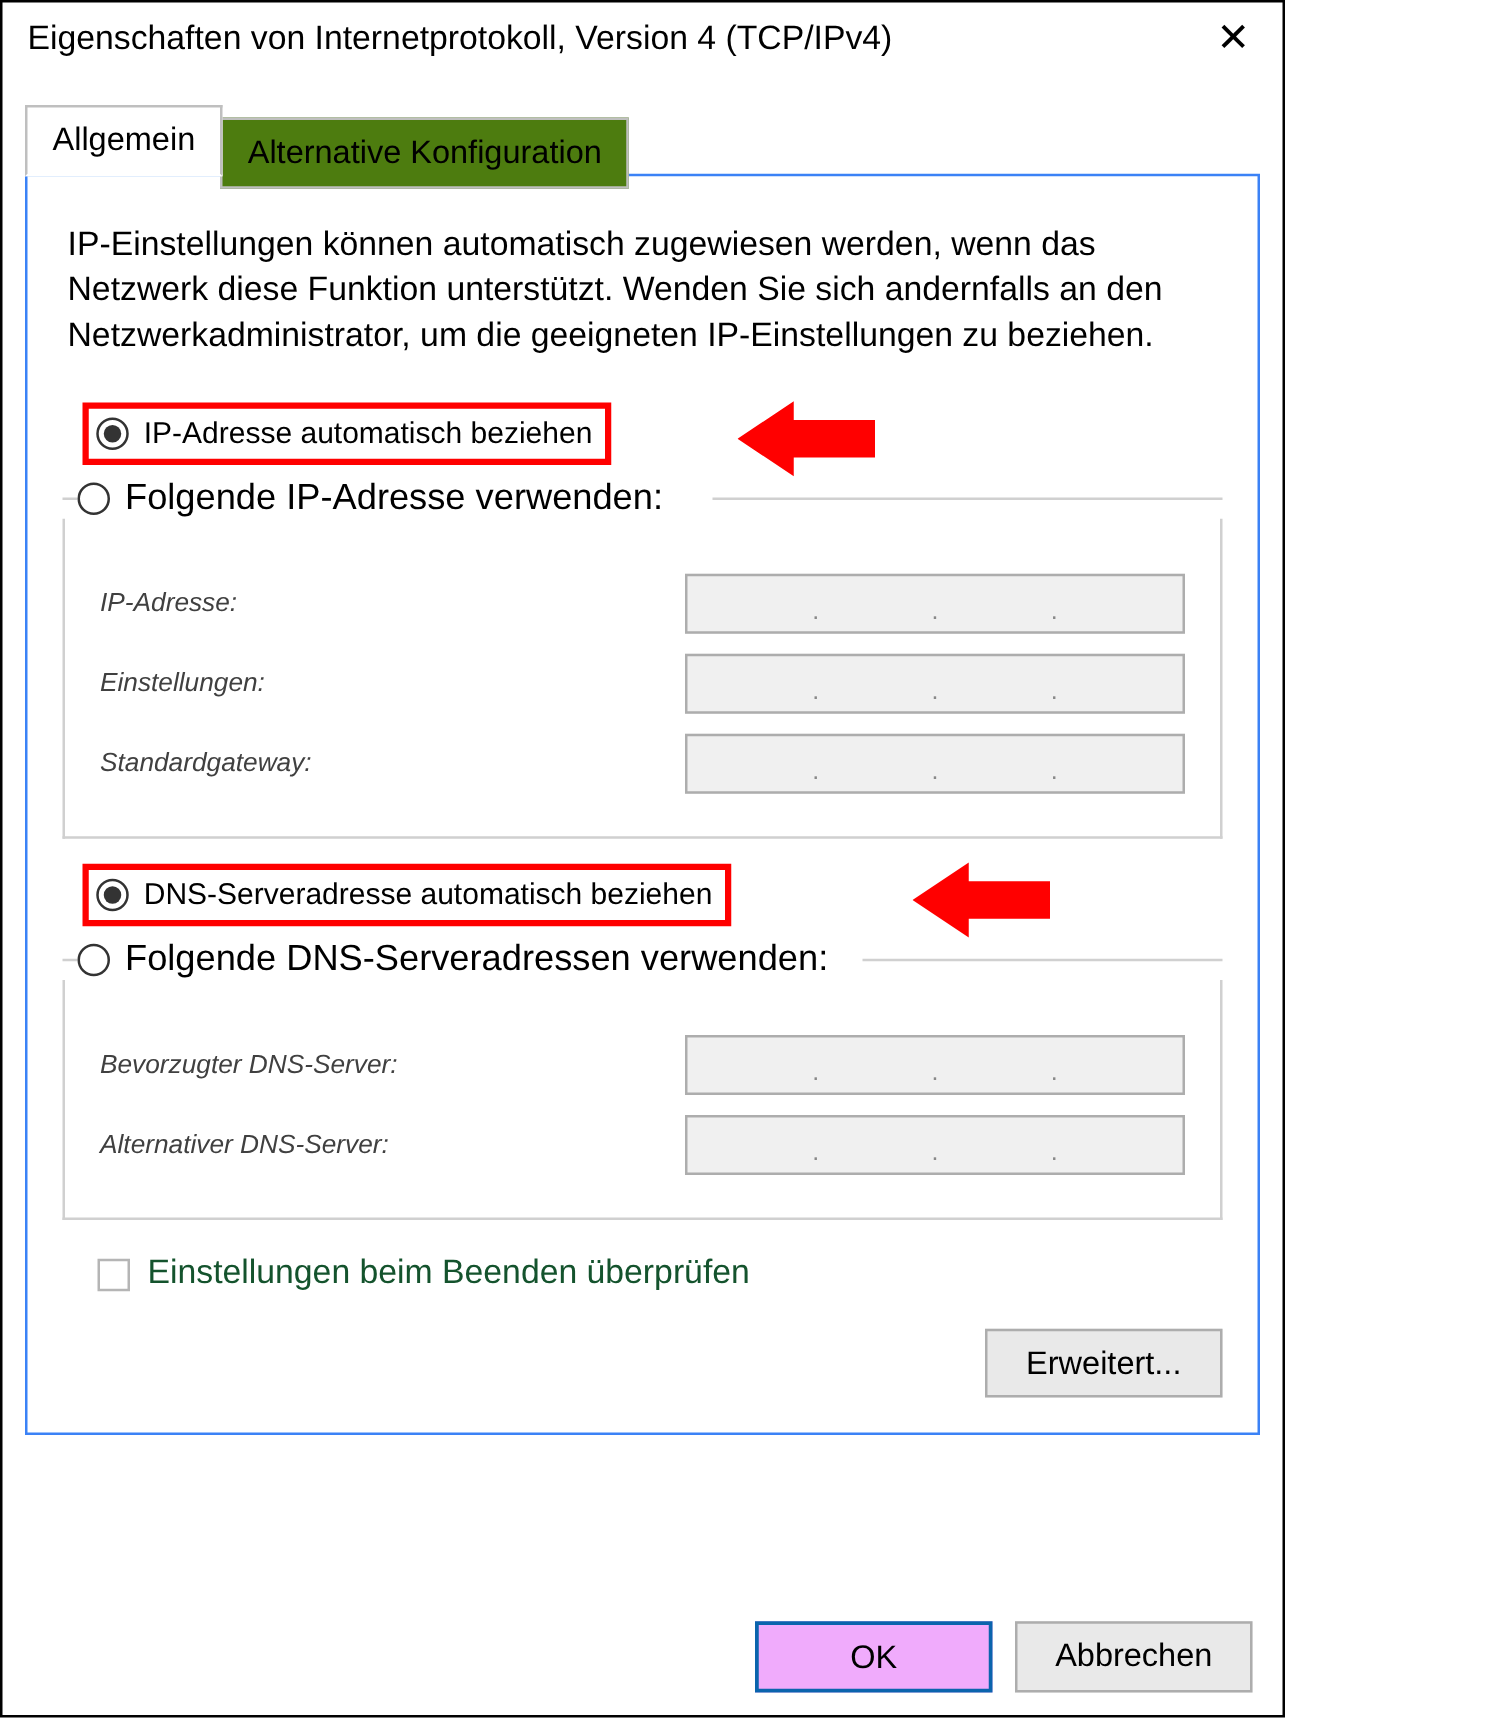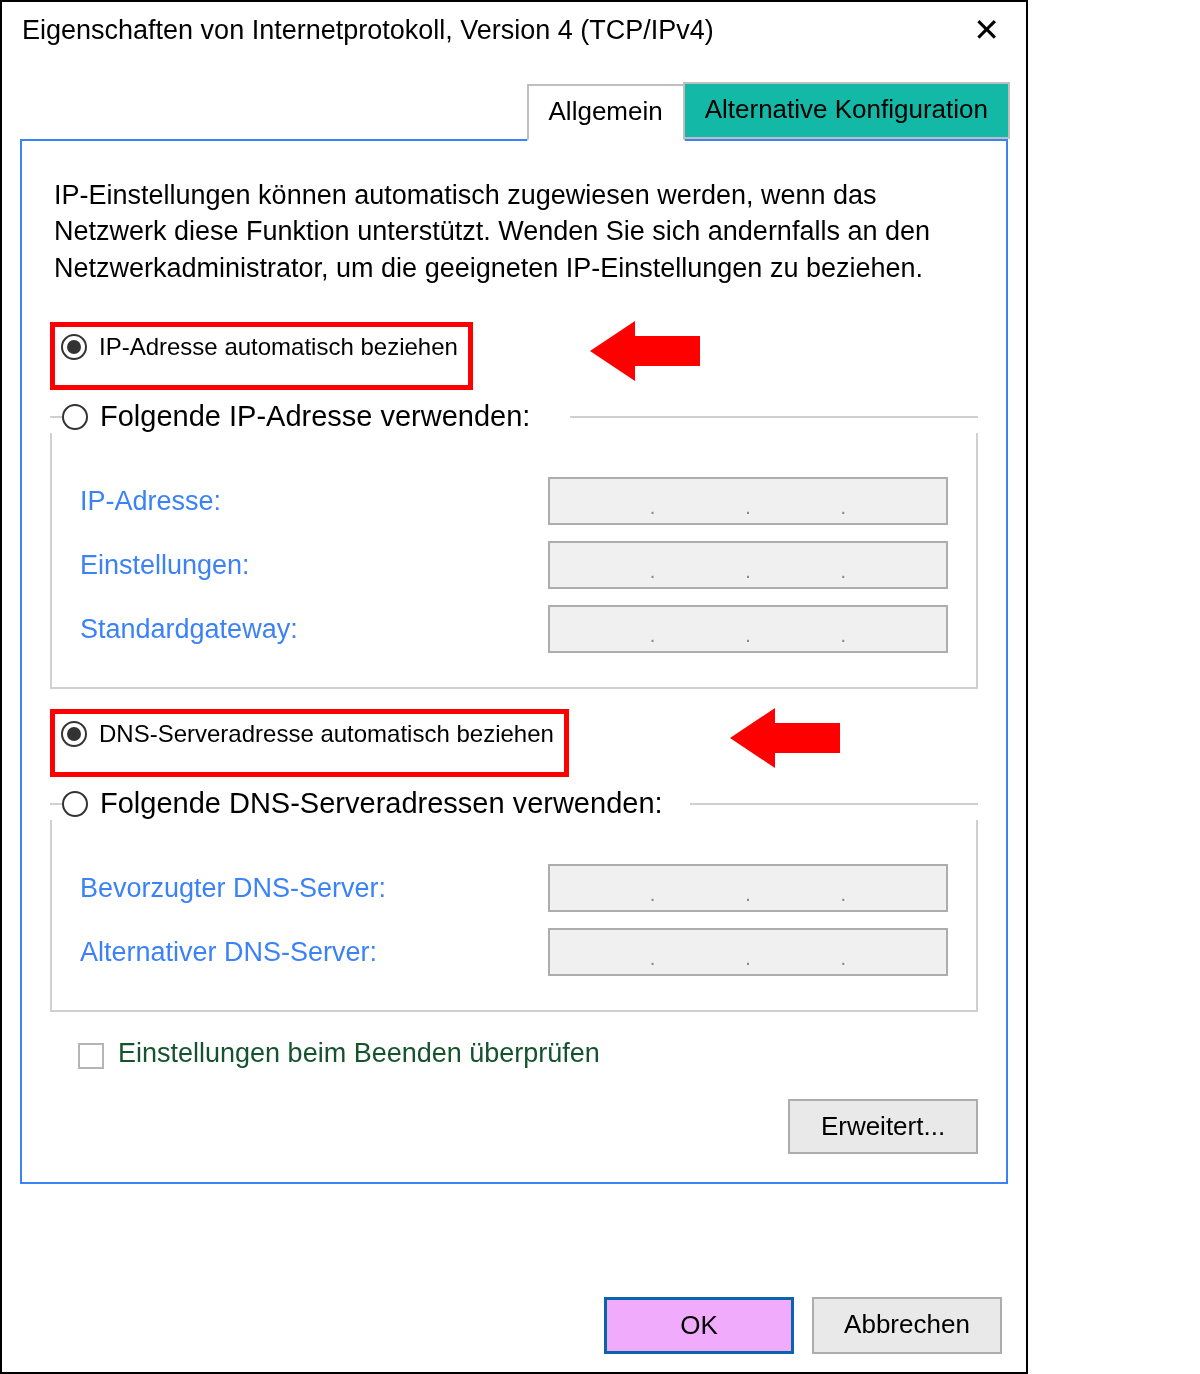--- a/index.html
+++ b/index.html
@@ -34,39 +34,38 @@
     font-weight: 300;
   }
   .tab-panel-wrap {
     margin: 28px 18px 0 18px;
     position: relative;
   }
   .tabs {
     display: flex;
     position: relative;
     z-index: 2;
-    justify-content: flex-end;
   }
   .tab {
     padding: 10px 20px 12px 20px;
     border: 2px solid #bfbfbf;
     background: #fff;
     font-size: 26px;
     cursor: pointer;
     margin-right: -2px;
     position: relative;
   }
   .tab.active {
     border-bottom-color: #fff;
     top: 2px;
     z-index: 3;
   }
   .tab.inactive {
-    background: #14b8a6;
-    top: 0;
+    background: #4d7c0f;
+    top: 12px;
   }
   .panel {
     border: 2px solid #3b82f6;
     margin-top: 0;
     padding: 30px 28px 28px 28px;
     position: relative;
     z-index: 1;
   }
   .desc {
     font-size: 27px;
@@ -83,25 +82,25 @@
     background: #fff;
   }
   .radio.checked::after {
     content: "";
     width: 14px; height: 14px;
     background: #333;
     border-radius: 50%;
   }
   .highlight-box {
     border: 5px solid #ff0000;
-    padding: 6px 10px 24px 6px;
+    padding: 6px 10px 6px 6px;
     display: inline-flex;
     align-items: center;
     gap: 12px;
-    margin-left: 0;
+    margin-left: 16px;
   }
 
   .groupbox {
     border: 2px solid #d0d0d0;
     border-top: none;
     margin-top: 0;
     padding: 28px 18px 18px 18px;
     position: relative;
   }
   .group-head {
@@ -135,22 +134,23 @@
     background: #d0d0d0;
   }
 
   .field-row {
     display: flex;
     align-items: center;
     justify-content: space-between;
     margin: 16px 10px;
   }
   .field-label {
-    font-size: 27px;
-    color: #3b82f6;
+    font-size: 21px;
+    color: #404040;
+    font-style: italic;
   }
   .ip-input {
     width: 400px;
     height: 48px;
     border: 2px solid #adadad;
     background: #f0f0f0;
     display: flex;
     align-items: flex-end;
     justify-content: space-evenly;
     padding: 0 10px 6px 10px;

